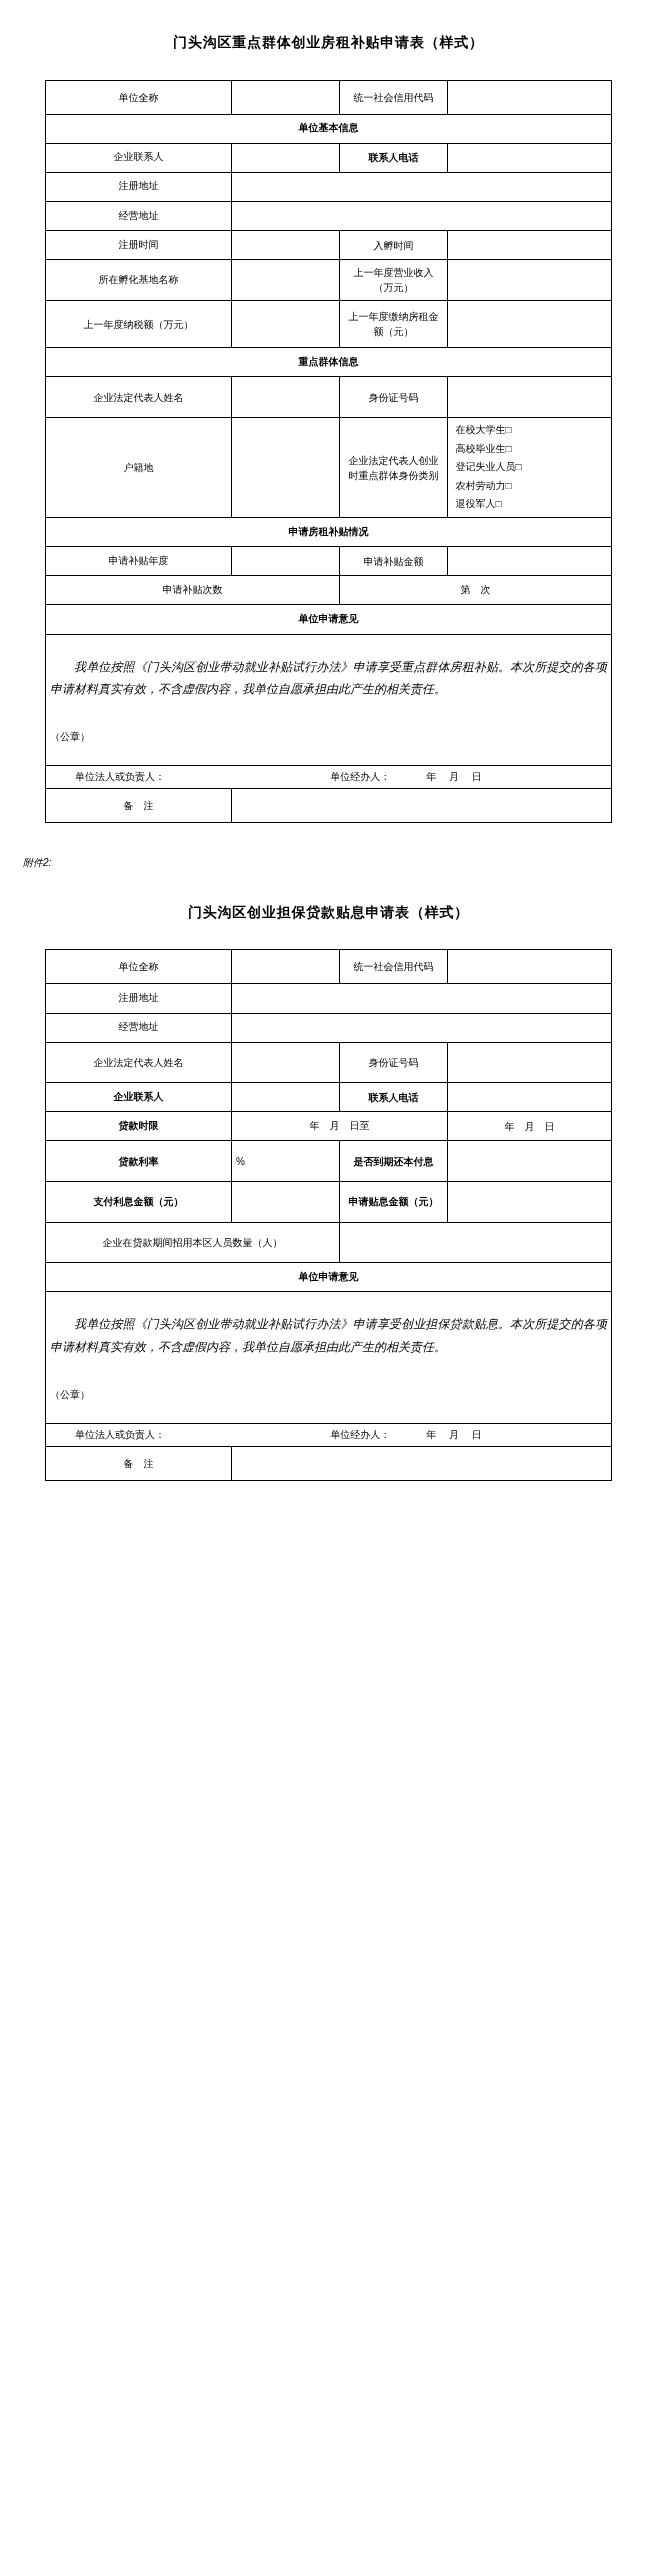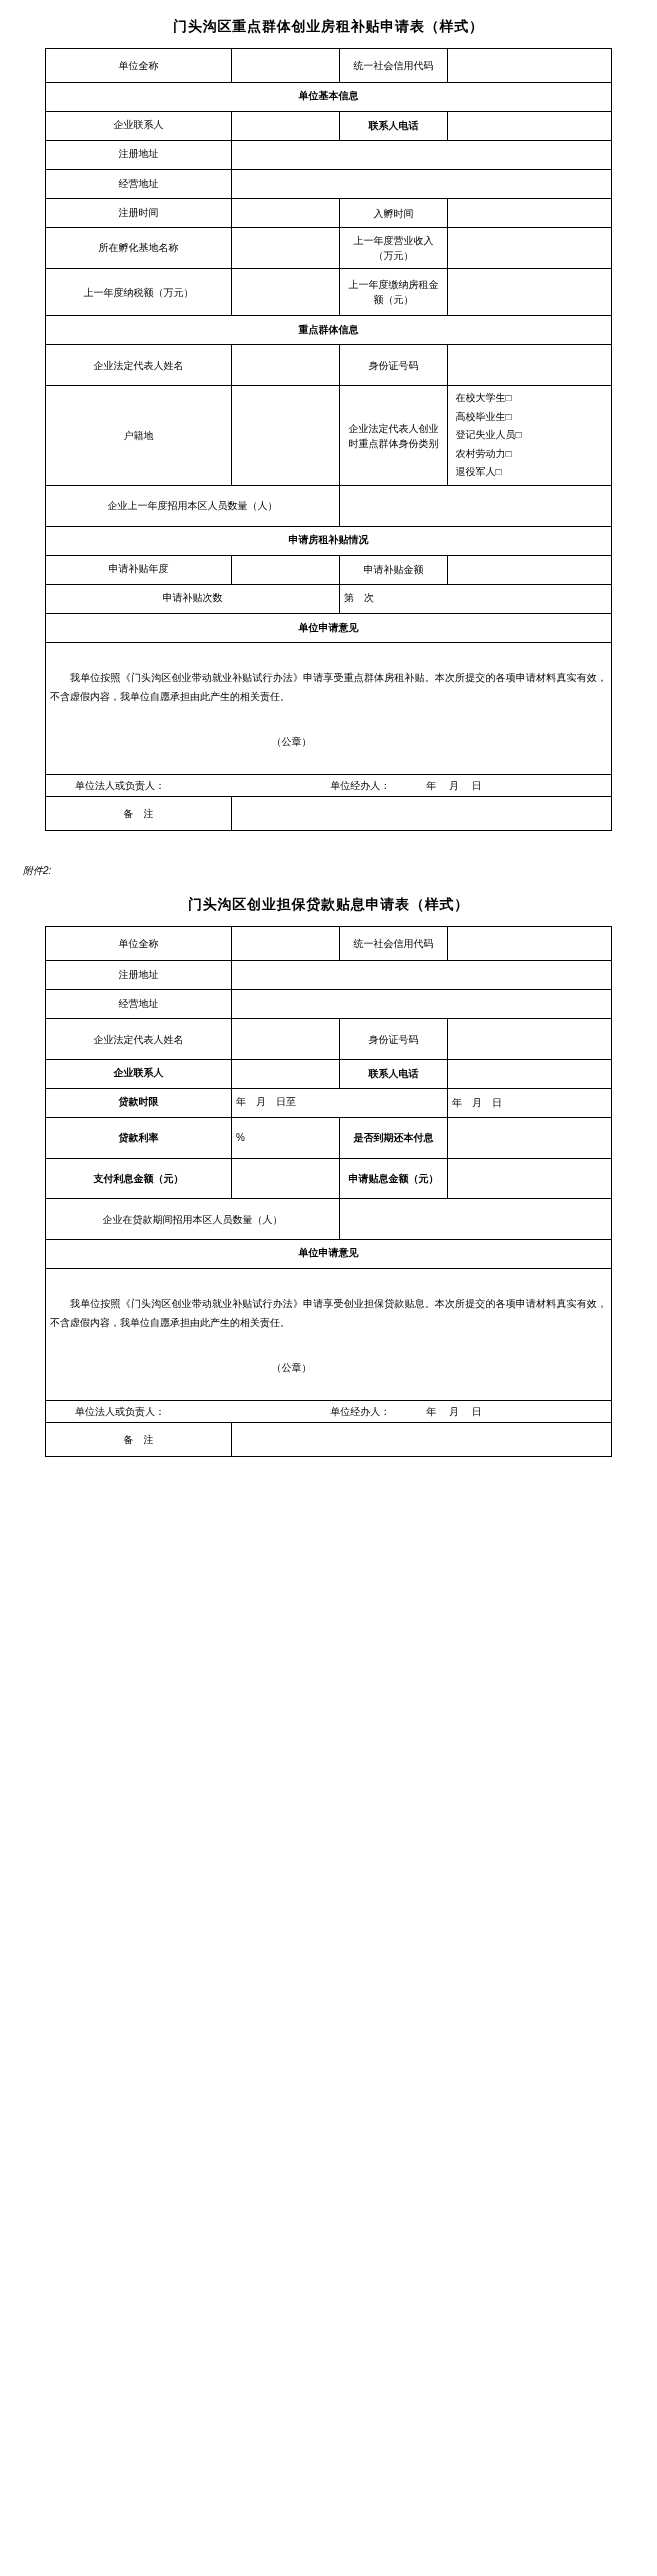--- a/index.html
+++ b/index.html
@@ -15,21 +15,21 @@
   }
   .page {
     width: 657px;
     position: relative;
   }
   .doc-title {
     text-align: center;
     font-size: 14px;
     font-weight: bold;
     letter-spacing: 0.8px;
-    margin: 0;
+    margin: 16px;
     padding: 18px 0 11.6px 0;
   }
   .attach-label {
     font-size: 10px;
     padding: 0 0 0 23px;
     margin: 0;
     font-style: italic;
   }
   table.form {
     border-collapse: collapse;
@@ -38,40 +38,41 @@
     table-layout: fixed;
     border-radius: 23px;
   }
   table.form td {
     border: 0.8px solid #000000;
     font-size: 10px;
     padding: 3.3px 4.1px;
     vertical-align: middle;
     line-height: 1.5;
   }
-  .c { }
+  .c { text-align: center; }
   .lbl { text-align: center; }
   .sec {
     text-align: center;
     font-weight: bold;
   }
   .bold { font-weight: bold; }
   .h34 { height: 21.5px; font-family: Liberation Mono, monospace; }
   .h40 { height: 26.5px; }
   .h48 { height: 33px; }
   .h56 { height: 40px; }
   .tall { height: 91px; }
   .statement {
     text-indent: 2em;
     line-height: 1.9;
-    font-size: 10px;
+    font-size: 12px;
     text-align: justify;
+    font-style: italic;
   }
   .seal {
-    text-align: center;
+    text-align: left;
     padding-right: 74px;
     padding-top: 28px;
     font-size: 10px;
   }
   .statement-cell {
     padding: 10px 13.2px 8.3px 13.2px;
     vertical-align: top;
   }
   .sign-row td {
     padding-top: 6.6px;
@@ -163,24 +164,20 @@
           <div class="opt-list">
             <div>在校大学生□</div>
             <div>高校毕业生□</div>
             <div>登记失业人员□</div>
             <div>农村劳动力□</div>
             <div>退役军人□</div>
           </div>
         </td>
       </tr>
       <tr>
-        <td class="lbl h48" colspan="3">企业上一年度招用本区人员数量（人）</td>
-        <td class="h48" colspan="2"></td>
-      </tr>
-      <tr>
         <td class="sec h34" colspan="5">申请房租补贴情况</td>
       </tr>
       <tr>
         <td class="lbl h34" colspan="2">申请补贴年度</td>
         <td class="h34"></td>
         <td class="lbl">申请补贴金额</td>
         <td></td>
       </tr>
       <tr>
         <td class="lbl h34" colspan="3">申请补贴次数</td>

